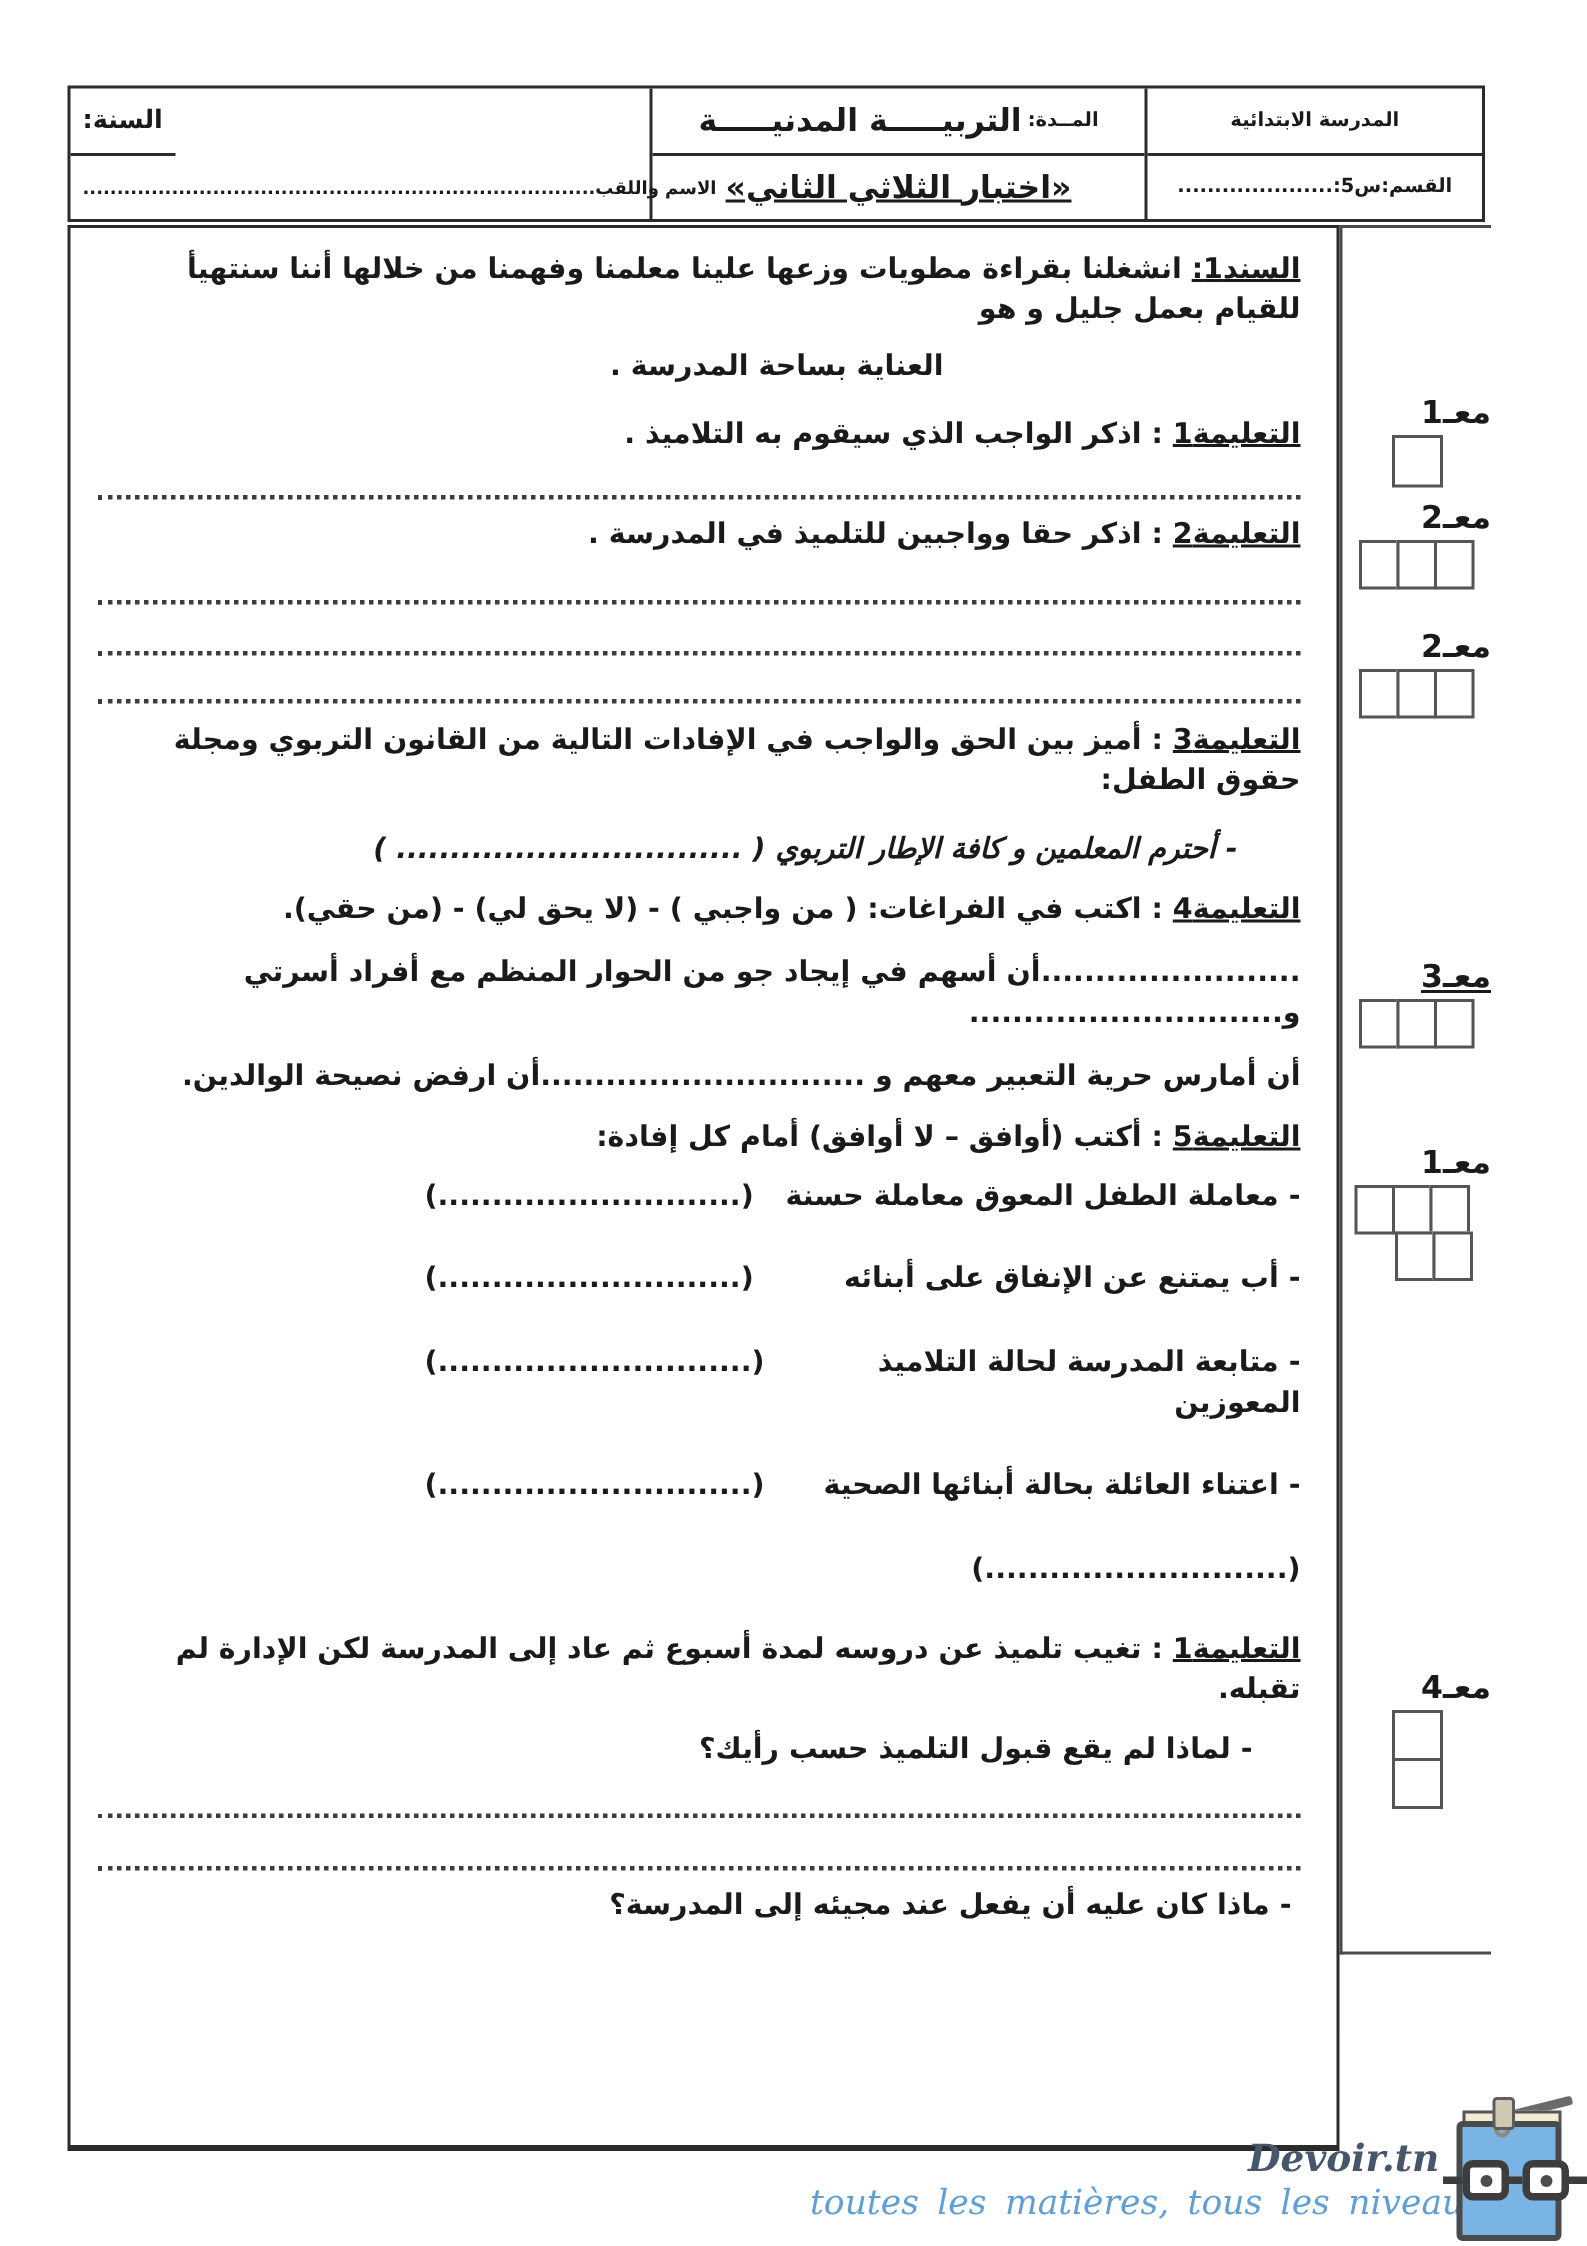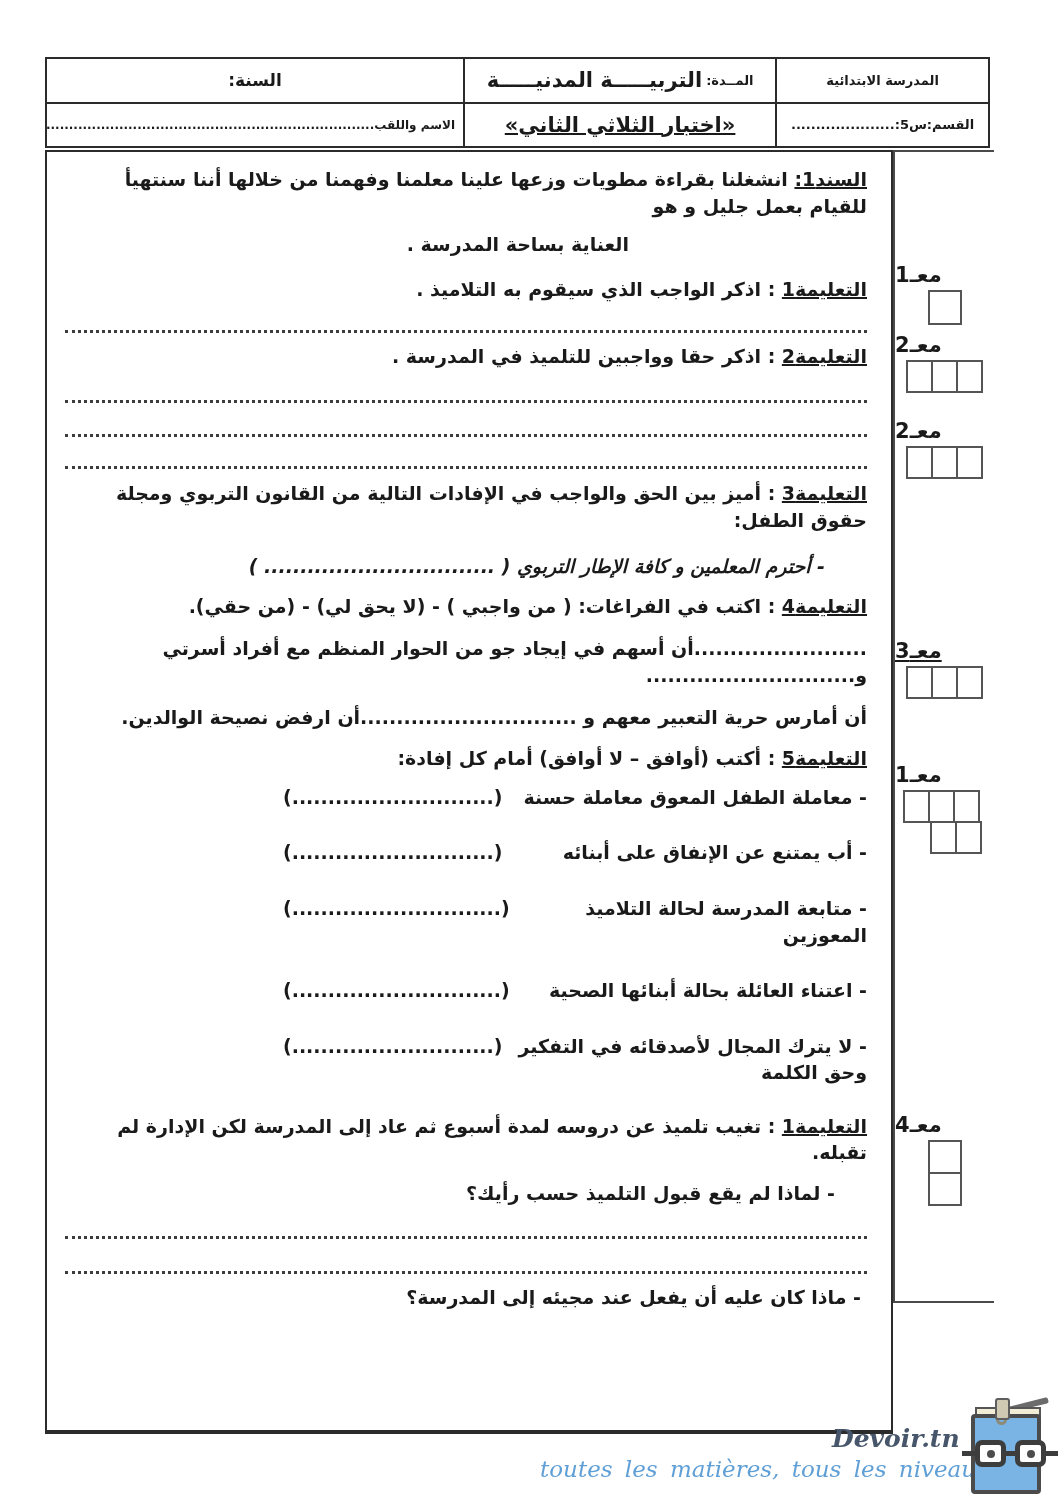--- a/index.html
+++ b/index.html
@@ -7,21 +7,21 @@
   .page {
     position:relative; width:1058px; height:1497px; background:#fff;
     font-family:"DejaVu Sans", sans-serif; color:#1a1a1a; overflow:hidden;
   }
 
   
   .header { position:absolute; left:45px; top:57px; width:945px; height:91px;
     display:flex; direction:rtl; border:2px solid #2b2b2b; }
   .hcol { display:flex; flex-direction:column; border-left:2px solid #2b2b2b; }
   .hcol:last-child { border-left:none; }
-  .hcol-school { width:225px; } .hcol-subject { width:330px; } .hcol-year { width:416px; }
+  .hcol-school { width:225px; } .hcol-subject { width:330px; } .hcol-year { width:386px;align-items:flex-end; }
   .hcell { flex:1; display:flex; align-items:center; justify-content:center;
     border-bottom:2px solid #2b2b2b; padding:2px 8px; font-weight:700; }
   .hcell:last-child { border-bottom:none; }
   .school-name { font-size:13px; }
   .class-line { font-size:13px; justify-content:center; white-space:nowrap; overflow:hidden; }
   .subject-line { font-size:21px; white-space:nowrap; }
   .subject-prefix { font-size:13px; margin-left:4px; font-weight:700; }
   .exam-title { font-size:21px; text-decoration:underline; text-decoration-thickness:2px; }
   .year-line { font-size:17px; }
   .name-line { font-size:12px; justify-content:flex-start; overflow:hidden; white-space:nowrap; }
@@ -33,21 +33,21 @@
   .line { line-height:1.4; }
   .u { text-decoration:underline; text-decoration-thickness:2px; }
   .dotline { border-bottom:3px dotted #3c3c3c; height:0; }
   .stmt { display:flex; direction:rtl; justify-content:space-between; padding-left:218px; }
   .indent1 { padding-right:42px;font-style:italic; }
 
   
   .strip { position:absolute; left:893px; top:150px; width:101px; height:1153px;
     border:2px solid #4a4a4a; border-right:none; }
   .badge { position:absolute; left:0; width:100%; direction:rtl; }
-  .badge-label { font-size:21px; font-weight:700; text-align:left; direction:rtl; line-height:1.1; margin-bottom:3px; }
+  .badge-label { font-size:21px; font-weight:700; text-align:right; direction:rtl; line-height:1.1; margin-bottom:3px; }
   .boxrow { display:flex; justify-content:center; direction:ltr; }
   .sbox { width:27px; height:33px; border:2px solid #555; background:#fff; margin-left:-2px; }
   .sbox:first-child { margin-left:0; }
   .sbox.big { width:34px; height:35px; }
   .boxcol { display:flex; flex-direction:column; align-items:center; }
   .boxcol .sbox { width:34px; height:34px; margin-left:0; margin-top:-2px; }
   .boxcol .sbox:first-child { margin-top:0; }
   .row5top { justify-content:flex-start; padding-left:8px; }
   .row5bot { display:flex; direction:ltr; margin-top:-2px; padding-left:35px; }
 
@@ -129,21 +129,20 @@
       </div>
     <div class="stmt line" style="margin-top:29px;">
         <span>- متابعة المدرسة لحالة التلاميذ المعوزين</span>
         <span>(.............................)</span>
       </div>
     <div class="stmt line" style="margin-top:29px;">
         <span>- اعتناء العائلة بحالة أبنائها الصحية</span>
         <span>(.............................)</span>
       </div>
     <div class="stmt line" style="margin-top:29px;">
-        <span>- لا يترك المجال لأصدقائه في التفكير وحق الكلمة</span>
         <span>(............................)</span>
       </div>
 
     <p class="line" style="margin-top:27px;"><span class="u">التعليمة1</span><span> : تغيب تلميذ عن دروسه لمدة أسبوع ثم عاد إلى المدرسة لكن الإدارة لم تقبله.</span></p>
     <p class="line" style="margin-top:14px; padding-right:32px;">-  لماذا لم يقع قبول التلميذ حسب رأيك؟</p>
     <div class="dotline" style="margin-top:29px;"></div>
     <div class="dotline" style="margin-top:32px;"></div>
     <p class="line" style="margin-top:10px; padding-right:6px;">- ماذا كان عليه أن يفعل عند مجيئه إلى المدرسة؟</p>
 
   </div>

